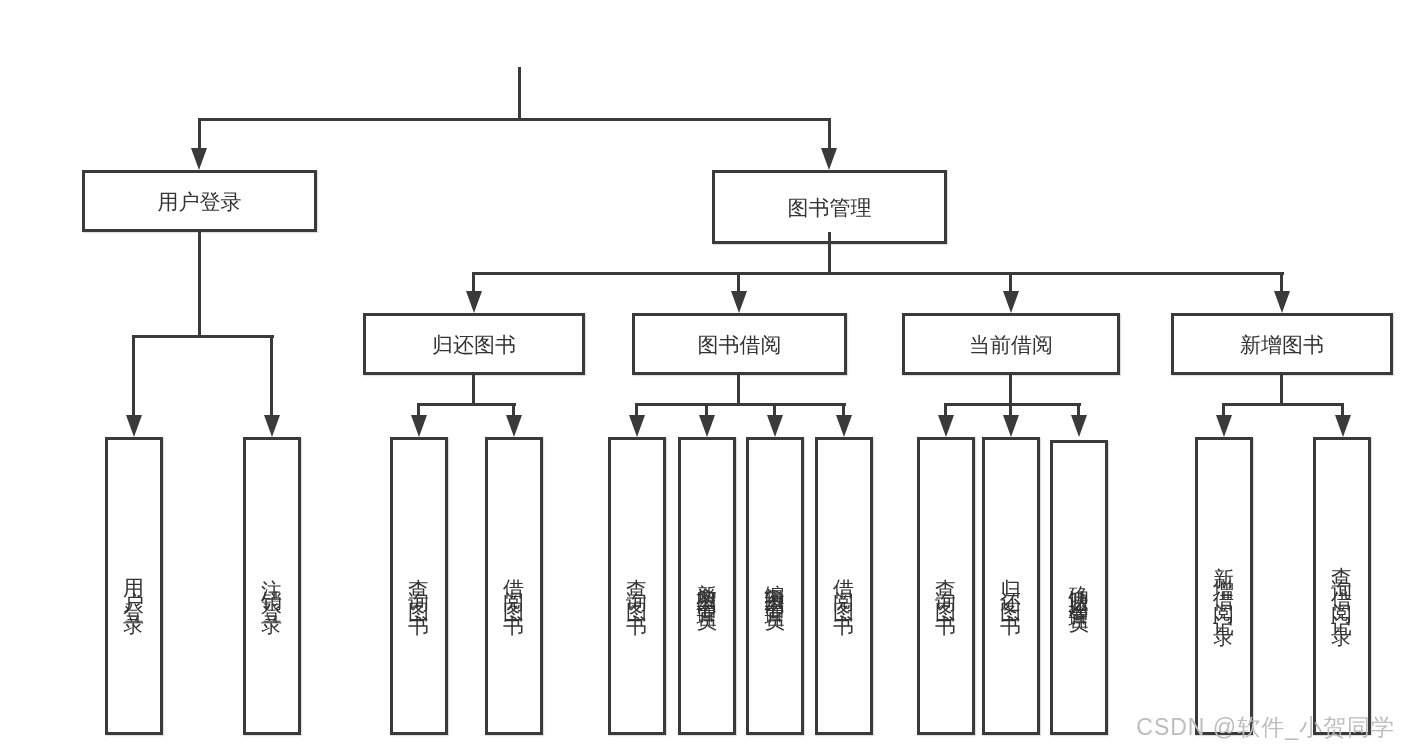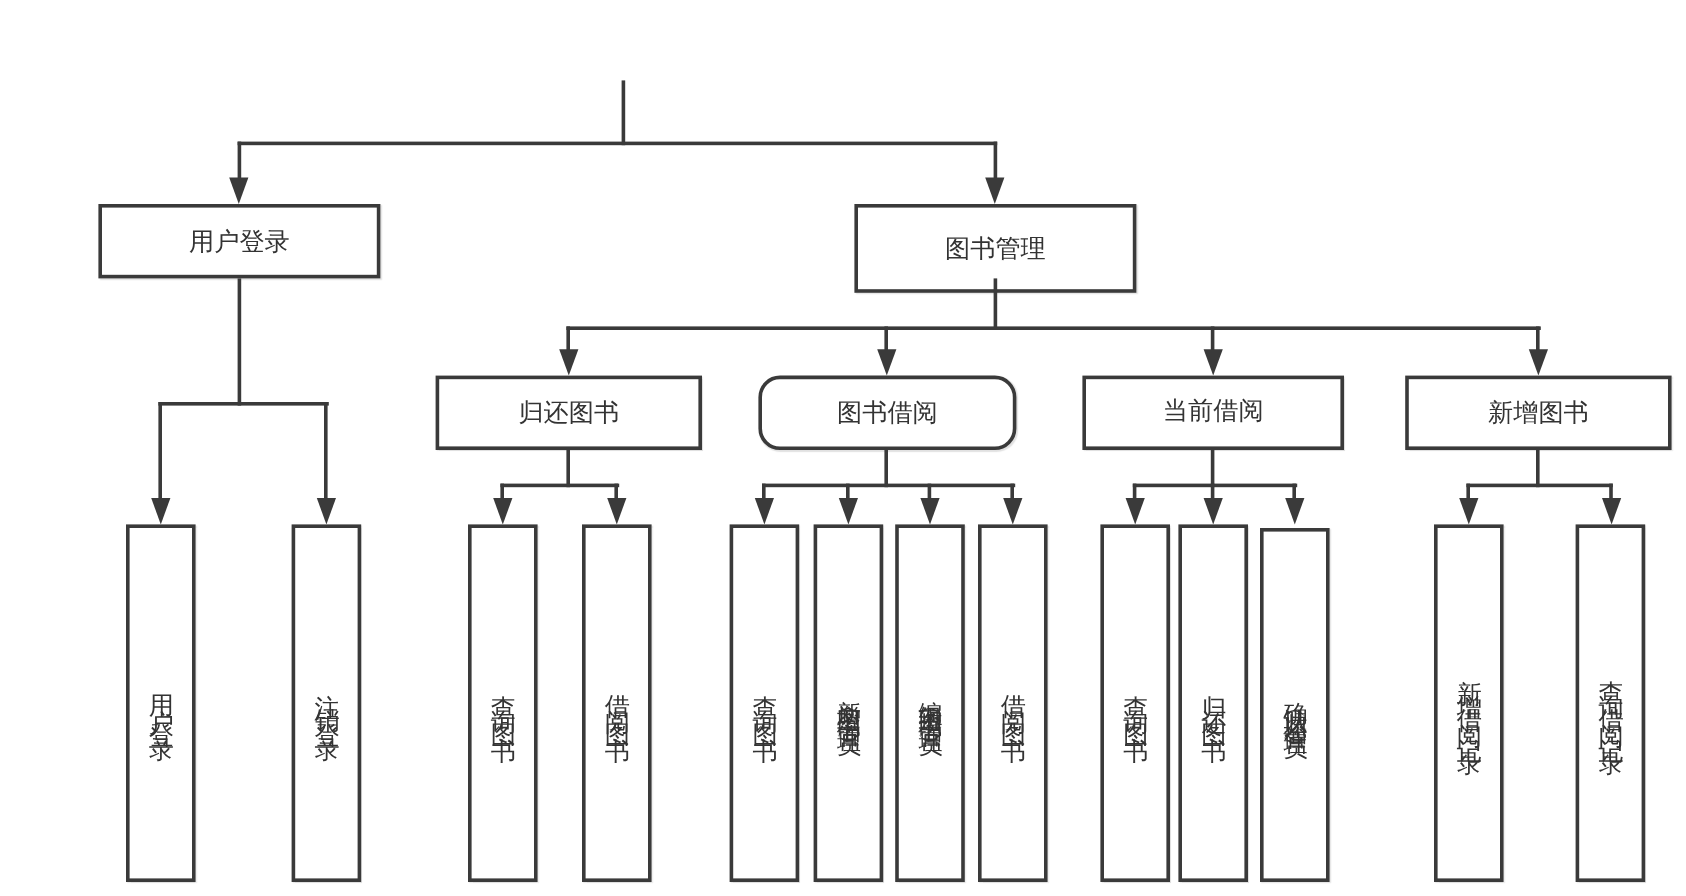--- a/index.html
+++ b/index.html
@@ -101,24 +101,24 @@
   <i class="ln" style="left:737px;top:272px;width:3px;height:22px;"></i>
   <i class="arr" style="left:731px;top:291px;"></i>
   <i class="ln" style="left:1009px;top:272px;width:3px;height:22px;"></i>
   <i class="arr" style="left:1003px;top:291px;"></i>
   <i class="ln" style="left:1280px;top:272px;width:3px;height:22px;"></i>
   <i class="arr" style="left:1274px;top:291px;"></i>
 
   <div class="hnode" style="left:363px;top:313px;width:222px;height:62px;">
     <span>归还图书</span>
   </div>
-  <div class="hnode" style="left:632px;top:313px;width:215px;height:62px;border-radius:18px;">
+  <div class="hnode" style="left:632px;top:313px;width:215px;height:62px;">
     <span>图书借阅</span>
   </div>
-  <div class="hnode" style="left:902px;top:313px;width:218px;height:62px;font-family:Liberation Mono, monospace;">
+  <div class="hnode" style="left:902px;top:313px;width:218px;height:62px;">
     <span>当前借阅</span>
   </div>
   <div class="hnode" style="left:1171px;top:313px;width:222px;height:62px;">
     <span>新增图书</span>
   </div>
 
   <i class="ln" style="left:472px;top:375px;width:3px;height:31px;"></i>
   <i class="ln" style="left:417px;top:403px;width:99px;height:3px;"></i>
   <i class="ln" style="left:417px;top:403px;width:3px;height:16px;"></i>
   <i class="arr" style="left:411px;top:415px;"></i>
@@ -189,14 +189,15 @@
     <span>确认归还（管理员）</span>
   </div>
 
   <div class="vnode" style="left:1195px;top:437px;width:58px;height:298px;">
     <span>新增借阅记录</span>
   </div>
   <div class="vnode" style="left:1313px;top:437px;width:58px;height:298px;">
     <span>查询借阅记录</span>
   </div>
 
+  <div class="watermark">CSDN @软件_小贺同学</div>
 
 </div>
 
 </body></html>

